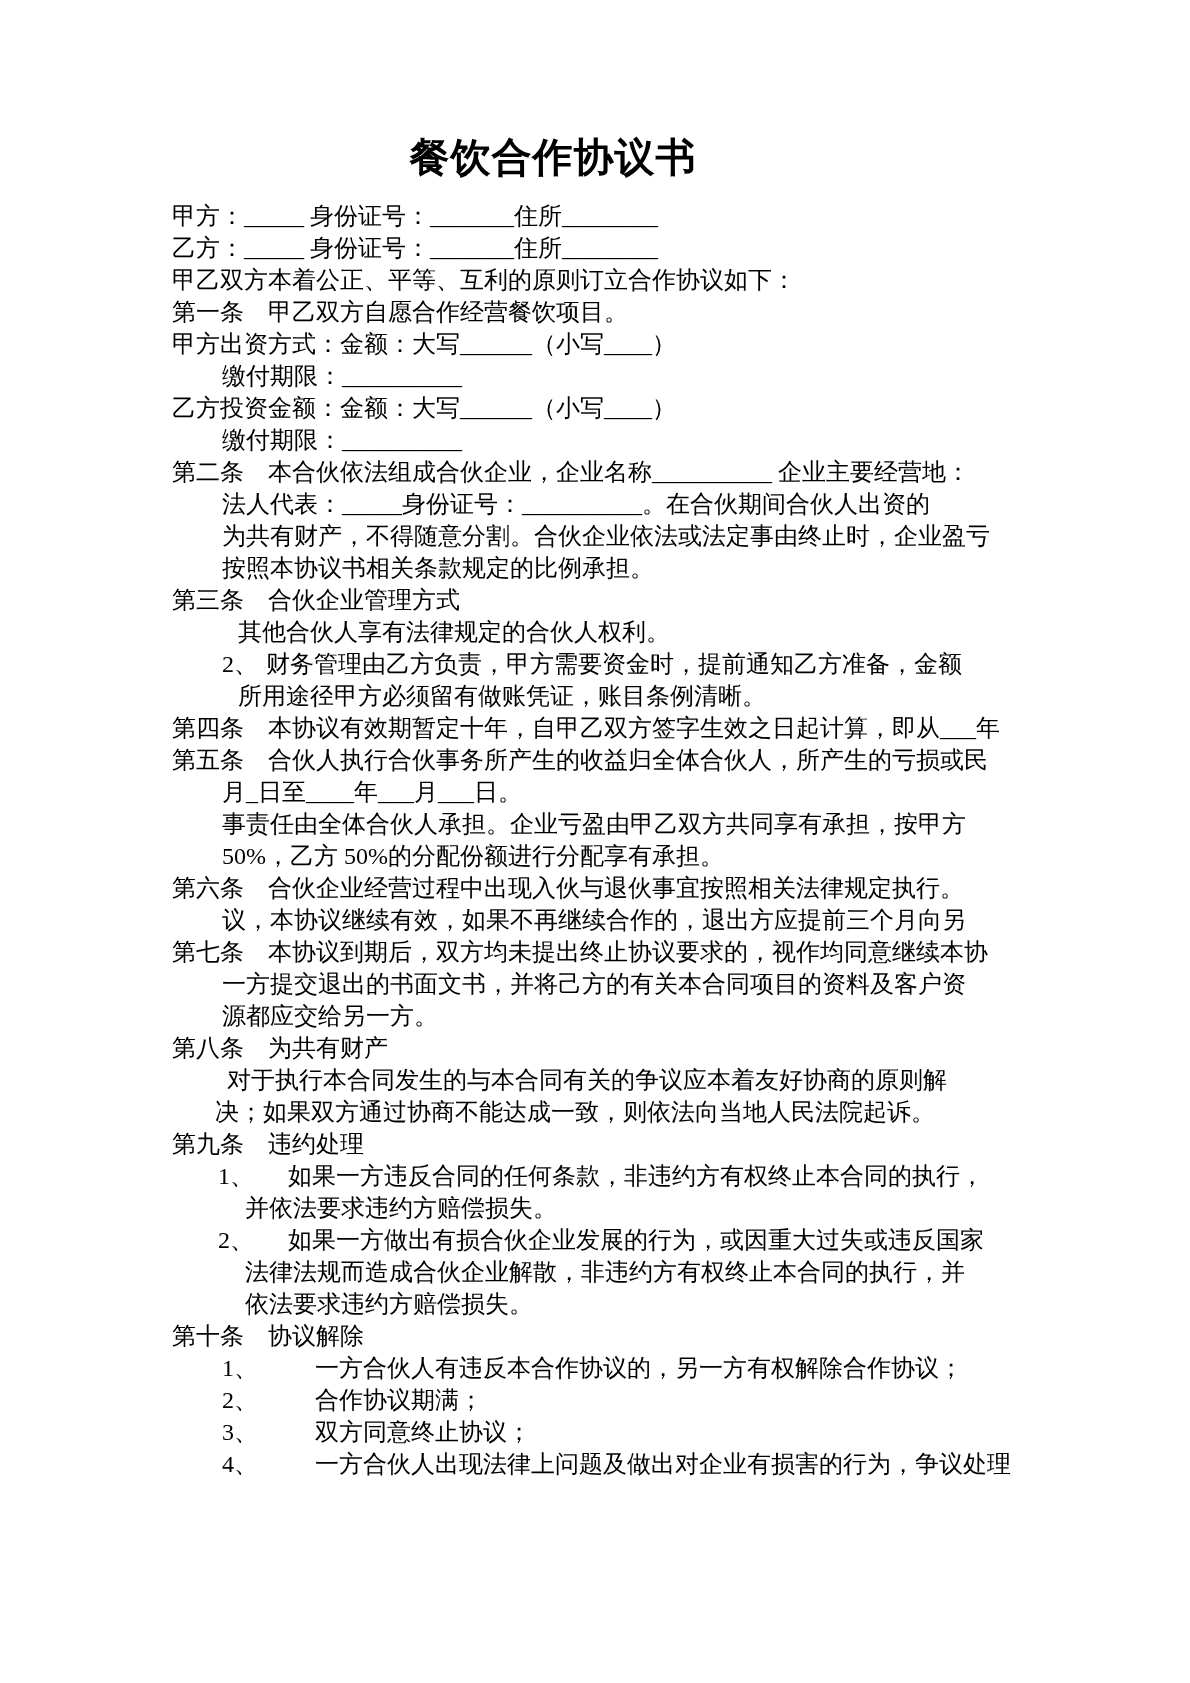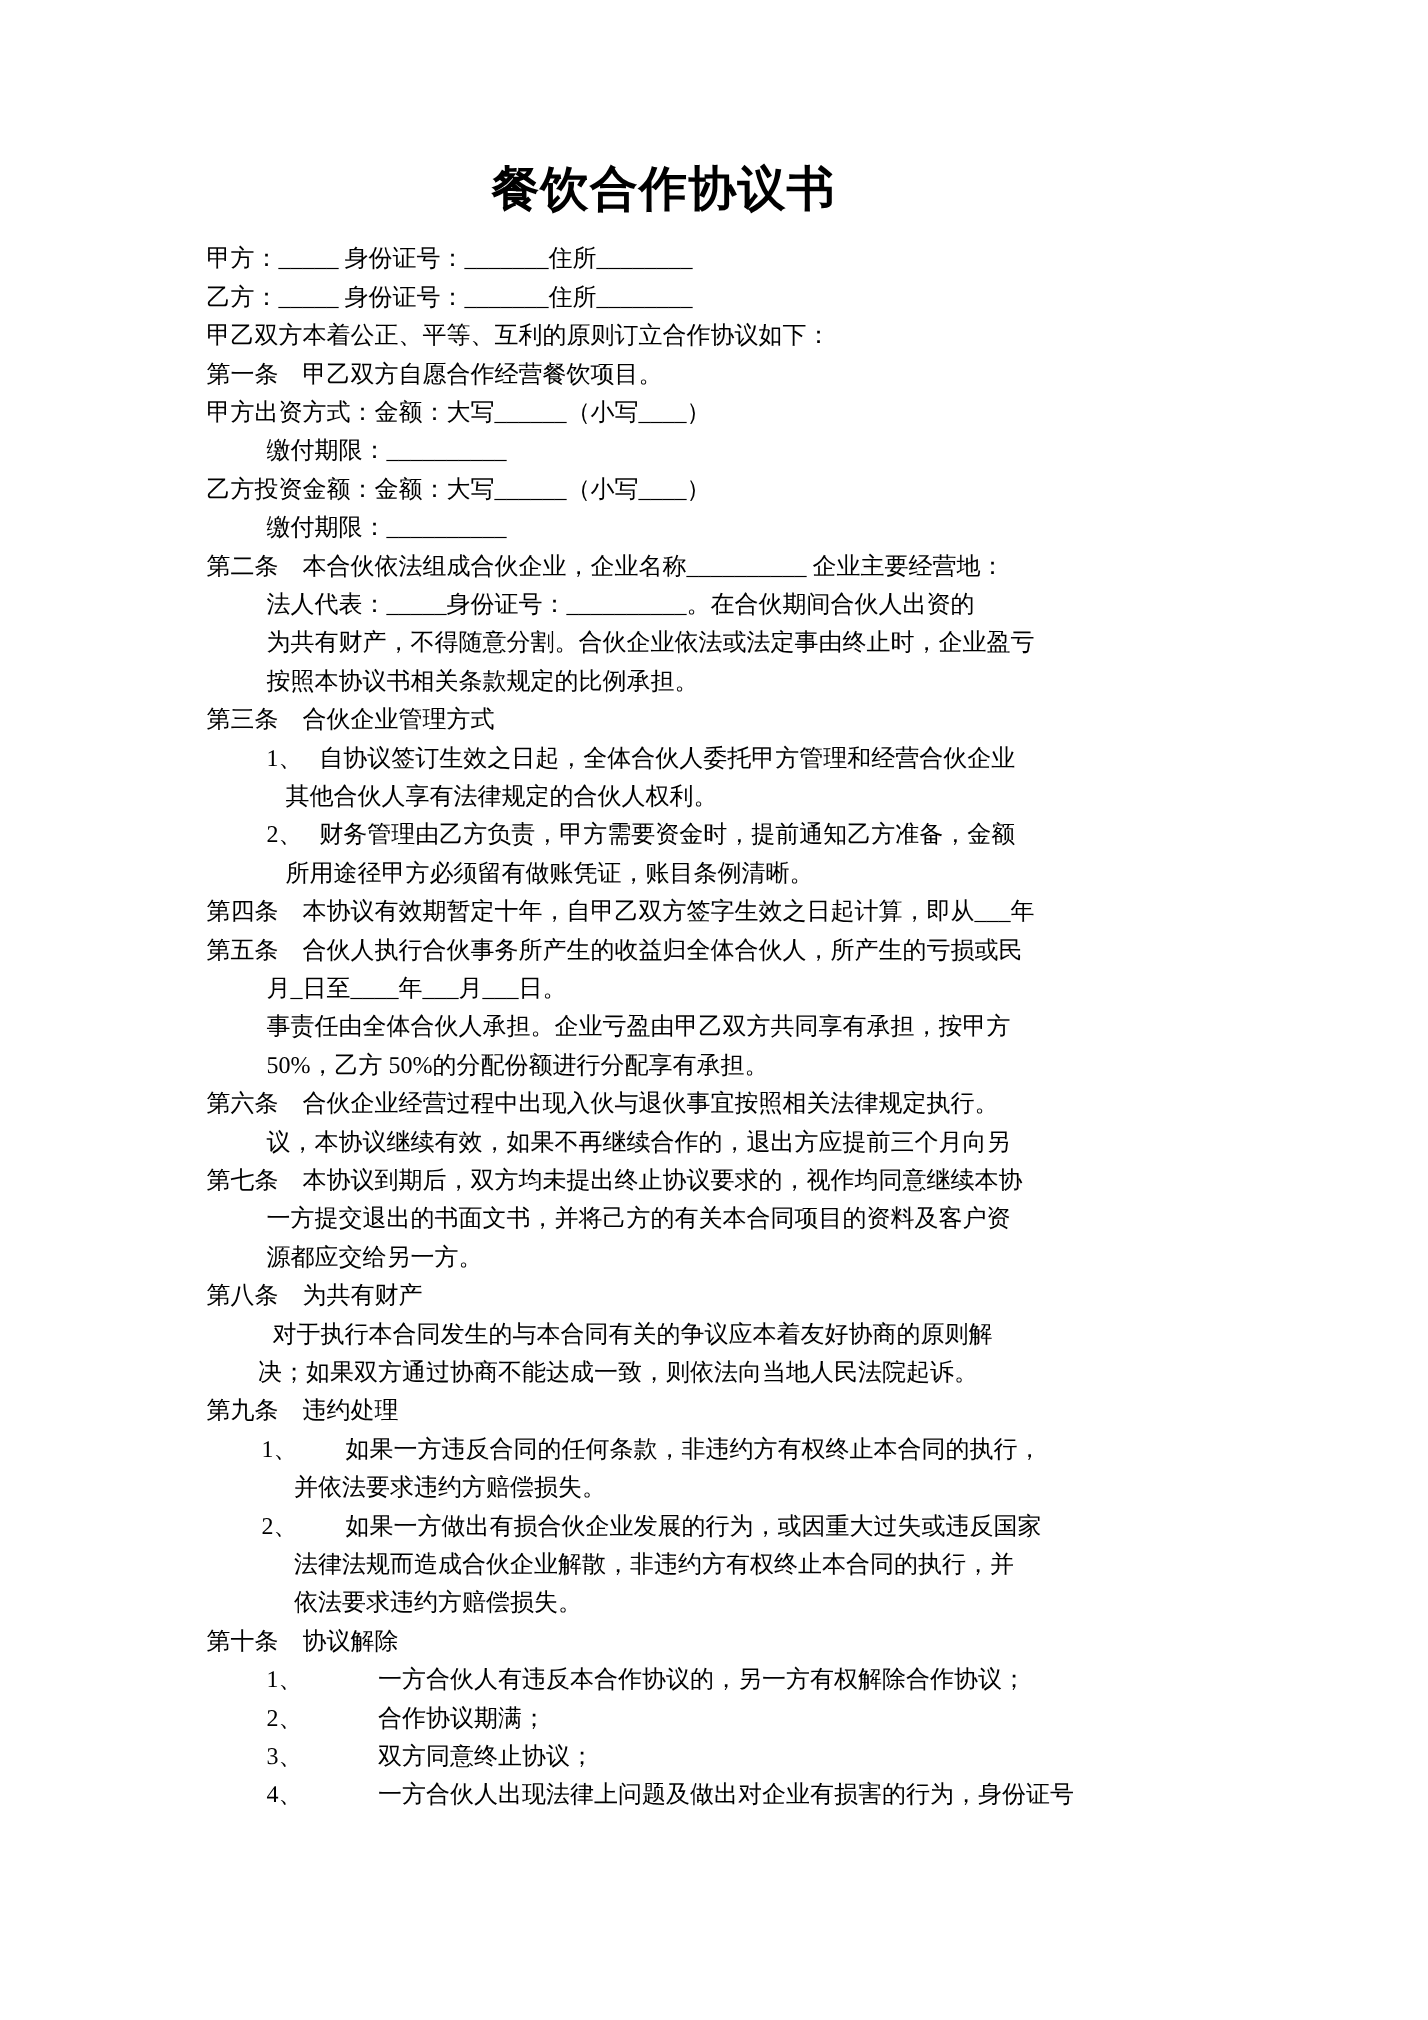--- a/index.html
+++ b/index.html
@@ -16,21 +16,21 @@
     width:762px;
     text-align:center;
     font-size:40px;
     font-weight:bold;
     line-height:64px;
     letter-spacing:1px;
   }
   .docbody{margin:0;}
   .ln{
     margin-left:172px;
-    font-size:20px;
+    font-size:24px;
     line-height:32px;
     height:32px;
     white-space:pre;
   }
   .i35{padding-left:35px}
   .i43{padding-left:43px}
   .i50{padding-left:50px}
   .i55{padding-left:55px}
   .i66{padding-left:66px}
   .i73{padding-left:73px}
@@ -56,21 +56,20 @@
     <div class="ln">第一条　甲乙双方自愿合作经营餐饮项目。</div>
     <div class="ln">甲方出资方式：金额：大写______（小写____）</div>
     <div class="ln i50">缴付期限：__________</div>
     <div class="ln">乙方投资金额：金额：大写______（小写____）</div>
     <div class="ln i50">缴付期限：__________</div>
     <div class="ln">第二条　本合伙依法组成合伙企业，企业名称__________ 企业主要经营地：</div>
     <div class="ln i50">法人代表：_____身份证号：__________。在合伙期间合伙人出资的</div>
     <div class="ln i50">为共有财产，不得随意分割。合伙企业依法或法定事由终止时，企业盈亏</div>
     <div class="ln i50">按照本协议书相关条款规定的比例承担。</div>
     <div class="ln">第三条　合伙企业管理方式</div>
-    <div class="ln n3"><span class="num">1、</span><span>自协议签订生效之日起，全体合伙人委托甲方管理和经营合伙企业</span></div>
     <div class="ln i66">其他合伙人享有法律规定的合伙人权利。</div>
     <div class="ln n3"><span class="num">2、</span><span>财务管理由乙方负责，甲方需要资金时，提前通知乙方准备，金额</span></div>
     <div class="ln i66">所用途径甲方必须留有做账凭证，账目条例清晰。</div>
     <div class="ln">第四条　本协议有效期暂定十年，自甲乙双方签字生效之日起计算，即从___年</div>
     <div class="ln">第五条　合伙人执行合伙事务所产生的收益归全体合伙人，所产生的亏损或民</div>
     <div class="ln i50">月_日至____年___月___日。</div>
     <div class="ln i50">事责任由全体合伙人承担。企业亏盈由甲乙双方共同享有承担，按甲方</div>
     <div class="ln i50">50%，乙方 50%的分配份额进行分配享有承担。</div>
     <div class="ln">第六条　合伙企业经营过程中出现入伙与退伙事宜按照相关法律规定执行。</div>
     <div class="ln i50">议，本协议继续有效，如果不再继续合作的，退出方应提前三个月向另</div>
@@ -83,16 +82,16 @@
     <div class="ln">第九条　违约处理</div>
     <div class="ln n9"><span class="num">1、</span><span>如果一方违反合同的任何条款，非违约方有权终止本合同的执行，</span></div>
     <div class="ln i73">并依法要求违约方赔偿损失。</div>
     <div class="ln n9"><span class="num">2、</span><span>如果一方做出有损合伙企业发展的行为，或因重大过失或违反国家</span></div>
     <div class="ln i73">法律法规而造成合伙企业解散，非违约方有权终止本合同的执行，并</div>
     <div class="ln i73">依法要求违约方赔偿损失。</div>
     <div class="ln">第十条　协议解除</div>
     <div class="ln n10"><span class="num">1、</span><span>一方合伙人有违反本合作协议的，另一方有权解除合作协议；</span></div>
     <div class="ln n10"><span class="num">2、</span><span>合作协议期满；</span></div>
     <div class="ln n10"><span class="num">3、</span><span>双方同意终止协议；</span></div>
-    <div class="ln n10"><span class="num">4、</span><span>一方合伙人出现法律上问题及做出对企业有损害的行为，身份证号</span></div>
+    <div class="ln n10"><span class="num">4、</span><span>一方合伙人出现法律上问题及做出对企业有损害的行为，争议处理</span></div>
   </div>
 
 </div>
 
 </body></html>

